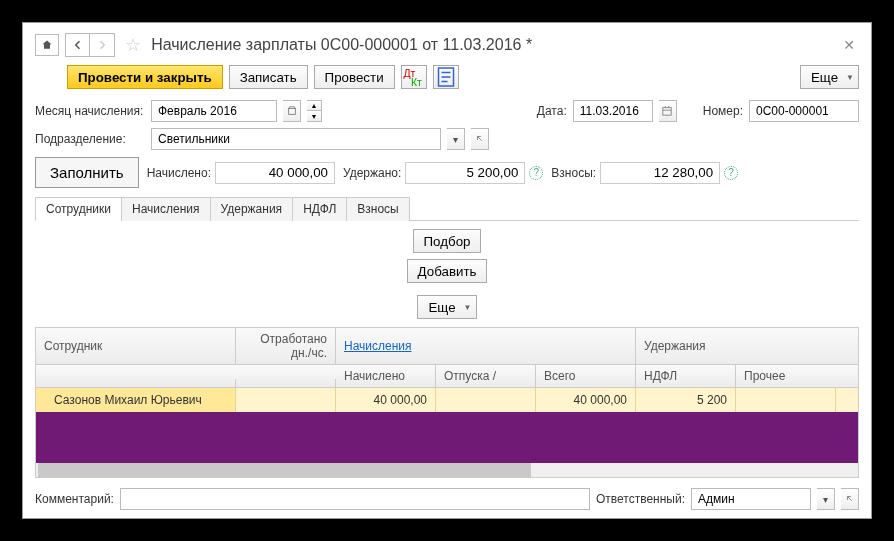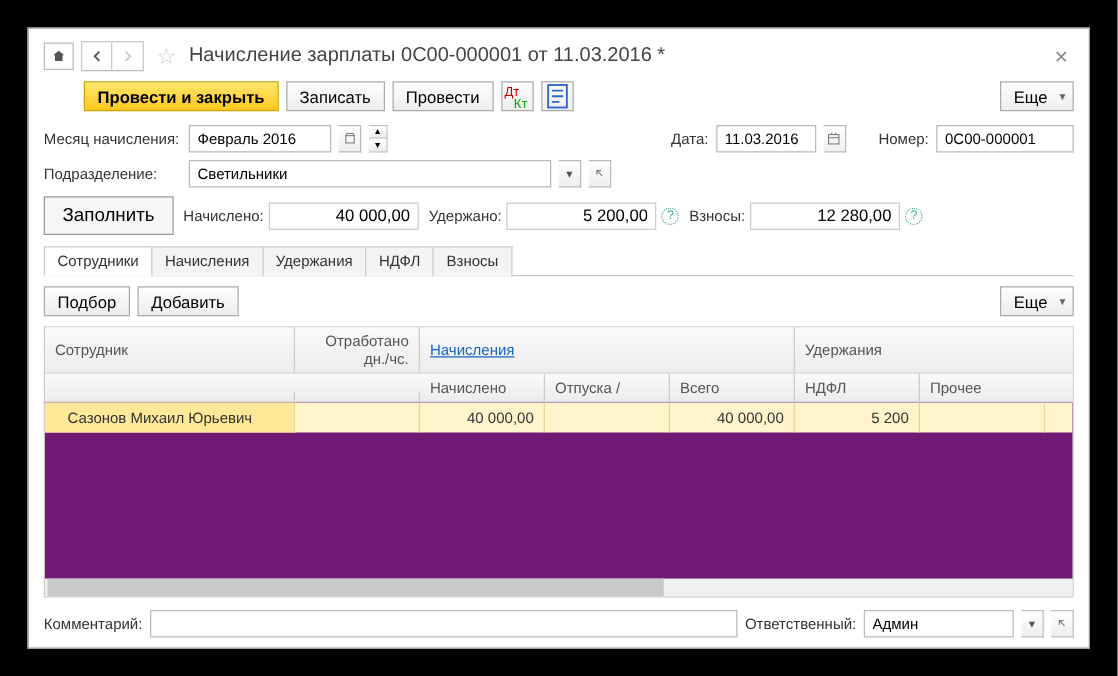--- a/index.html
+++ b/index.html
@@ -35,21 +35,21 @@
   .summary-row { display: flex; align-items: stretch; gap: 8px; padding: 4px 0 6px; }
   .fill-btn { border: 1px solid #999; background: #f6f6f6; font-size: 15px; padding: 6px 14px; cursor: pointer; }
   .sumfield { display: flex; align-items: center; gap: 4px; }
   .sum-input { border: 1px solid #ccc; height: 22px; width: 120px; padding: 0 6px; text-align: right; }
   .help-q { color: #4a8; border: 1px dotted #4a8; border-radius: 50%; width: 14px; height: 14px; display: inline-flex; align-items: center; justify-content: center; font-size: 10px; cursor: pointer; }
 
   .tabs { display: flex; border-bottom: 1px solid #ccc; margin-top: 2px; }
   .tab { border: 1px solid #ccc; border-bottom: none; padding: 4px 10px; background: #f4f4f4; cursor: pointer; margin-right: -1px; position: relative; top: 1px; }
   .tab.active { background: #fff; border-bottom: 1px solid #fff; }
 
-  .subtoolbar { display: flex; align-items: center; gap: 6px; padding: 8px 0; }
+  .subtoolbar { display: flex; align-items: center; gap: 6px; padding: 8px 0; flex-direction: column; }
 
   .grid { border: 1px solid #ccc; flex: 1; min-height: 150px; display: flex; flex-direction: column; background: #fff; }
   .ghead { display: flex; background: linear-gradient(#fafafa,#ececec); border-bottom: 1px solid #ccc; text-align: right; }
   .ghead2 { display: flex; background: linear-gradient(#fafafa,#ececec); border-bottom: 1px solid #ccc; align-items: flex-end; }
   .gh { border-right: 1px solid #ccc; padding: 4px 8px; color: #555; display: flex; align-items: center; }
   .gh:last-child { border-right: none; }
   .gh-employee { width: 200px; } .gh-worked { width: 100px; } .gh-accr { width: 300px; } .gh-ded { width: 200px; }
   .gh-sub { width: 100px; }
   .grow-wrap { flex: 1; overflow: auto; background: #701a75; }
   .grow { display: flex; background: #fff4cc; height: 24px; align-items: center; }
@@ -111,21 +111,21 @@
       </button>
       <span class="spacer"></span>
       <button class="btn btn-more">
           <span>Еще</span>
           <span class="caret">▼</span>
         </button>
     </div>
 
     <div class="form-row">
       <span class="lbl">Месяц начисления:</span>
-      <span class="input" style="width:114px">
+      <span class="input" style="width:126px">
           <input value="Февраль 2016" style="">
         </span>
       <button class="input-btn">
           <svg viewBox="0 0 12 12">
             <rect x="2" y="3" width="8" height="7" fill="none" stroke="#777"></rect>
             <path d="M2 3l1-2h6l1 2" stroke="#777" fill="none"></path>
           </svg>
         </button>
       <span style="display:inline-flex;flex-direction:column;border:1px solid #bbb;border-left:none;height:22px;">
         <button style="height:11px;width:14px;border:none;border-bottom:1px solid #bbb;font-size:7px;background:linear-gradient(#fff,#eee);cursor:pointer">▲</button>

